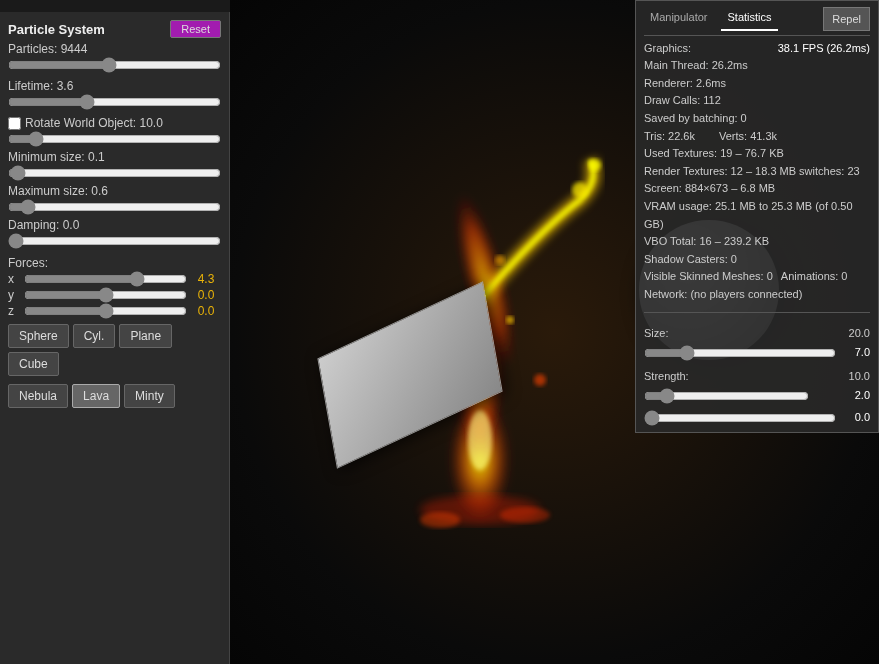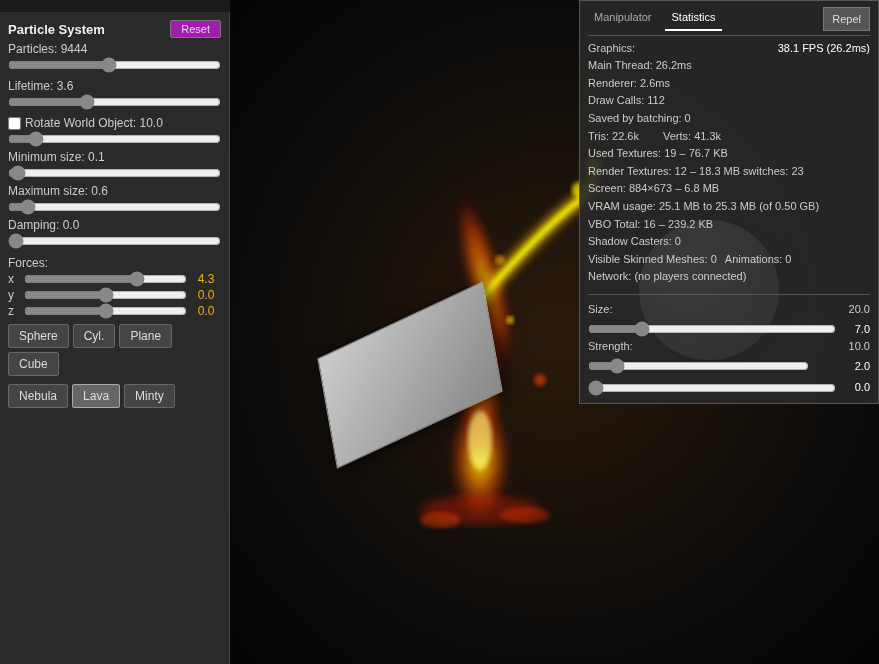--- a/index.html
+++ b/index.html
@@ -204,21 +204,21 @@
       border: 1px solid #999;
       box-shadow: 3px 3px 15px rgba(0,0,0,0.7);
       transform: skewY(-10deg) skewX(-5deg);
     }
 
     
     #stats-panel {
       position: absolute;
       right: 0;
       top: 0;
-      width: 300px;
+      width: 244px;
       background: rgba(40, 40, 40, 0.92);
       border: 1px solid #555;
       padding: 6px 8px;
       font-size: 11px;
       color: #ccc;
       line-height: 1.6;
     }
 
     .stats-tabs {
       display: flex;
@@ -413,31 +413,31 @@
       <div>Screen: 884×673 – 6.8 MB</div>
       <div>VRAM usage: 25.1 MB to 25.3 MB (of 0.50 GB)</div>
       <div>VBO Total: 16 – 239.2 KB</div>
       <div>Shadow Casters: 0</div>
       <div style="display:flex; gap:8px;">
         <span>Visible Skinned Meshes: 0</span>
         <span>Animations: 0</span>
       </div>
       <div>Network: (no players connected)</div>
 
-      <div style="margin-top:8px; border-top:1px solid #555; padding-top:6px;">
+      <div style="margin-top:8px; border-top:1px solid #555; padding-top:12px;">
         <div style="display:flex; justify-content:space-between; align-items:center;">
           <span>Size:</span>
           <span>20.0</span>
         </div>
         <div style="display:flex; justify-content:space-between; align-items:center; margin-top:2px;">
           <input type="range" min="0" max="100" value="20" style="flex: 1 1 0%; margin-right: 4px;">
           <span style="color:#fff; font-size:11px; width:30px; text-align:right;">7.0</span>
         </div>
 
-        <div style="display:flex; justify-content:space-between; align-items:center; margin-top:0;">
+        <div style="display:flex; justify-content:space-between; align-items:center; margin-top:6px;">
           <span>Strength:</span>
           <span>10.0</span>
         </div>
         <div style="display:flex; justify-content:space-between; align-items:center; margin-top:2px;gap:27px;">
           <input type="range" min="0" max="100" value="10" style="flex: 1 1 0%; margin-right: 4px;">
           <span style="color:#fff; font-size:11px; width:30px; text-align:right;">2.0</span>
         </div>
 
         <div style="display:flex; justify-content:space-between; align-items:center; margin-top:4px;">
           <input type="range" min="0" max="100" value="0" style="flex: 1 1 0%; margin-right: 4px;">

